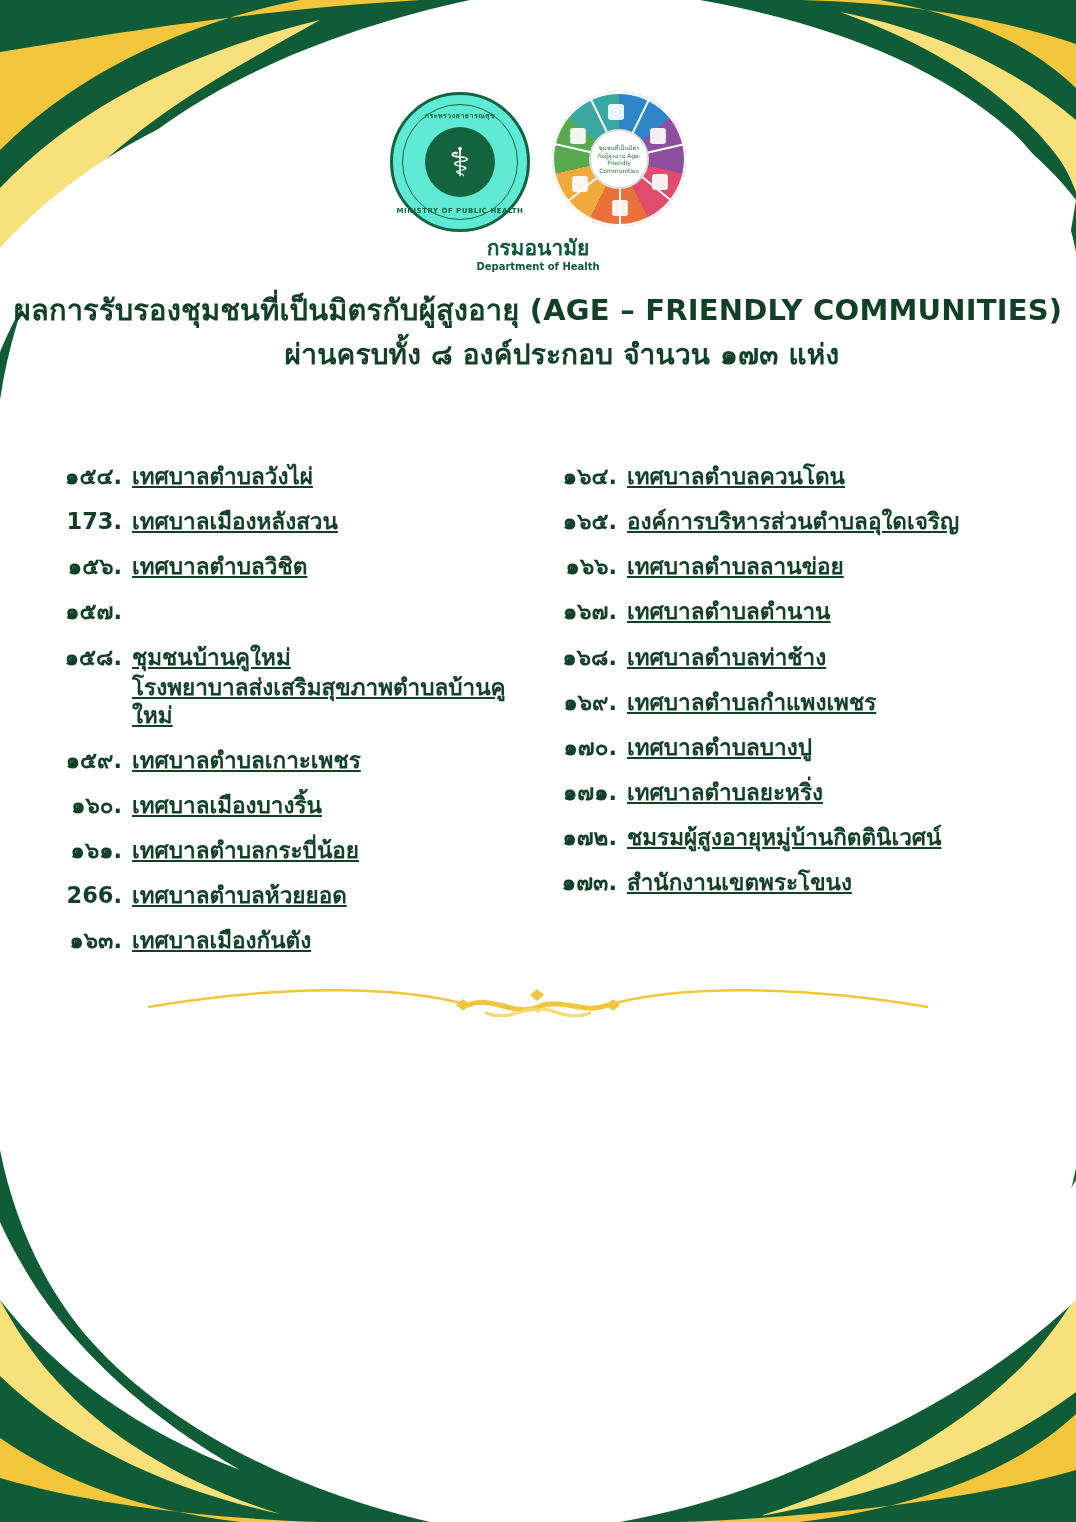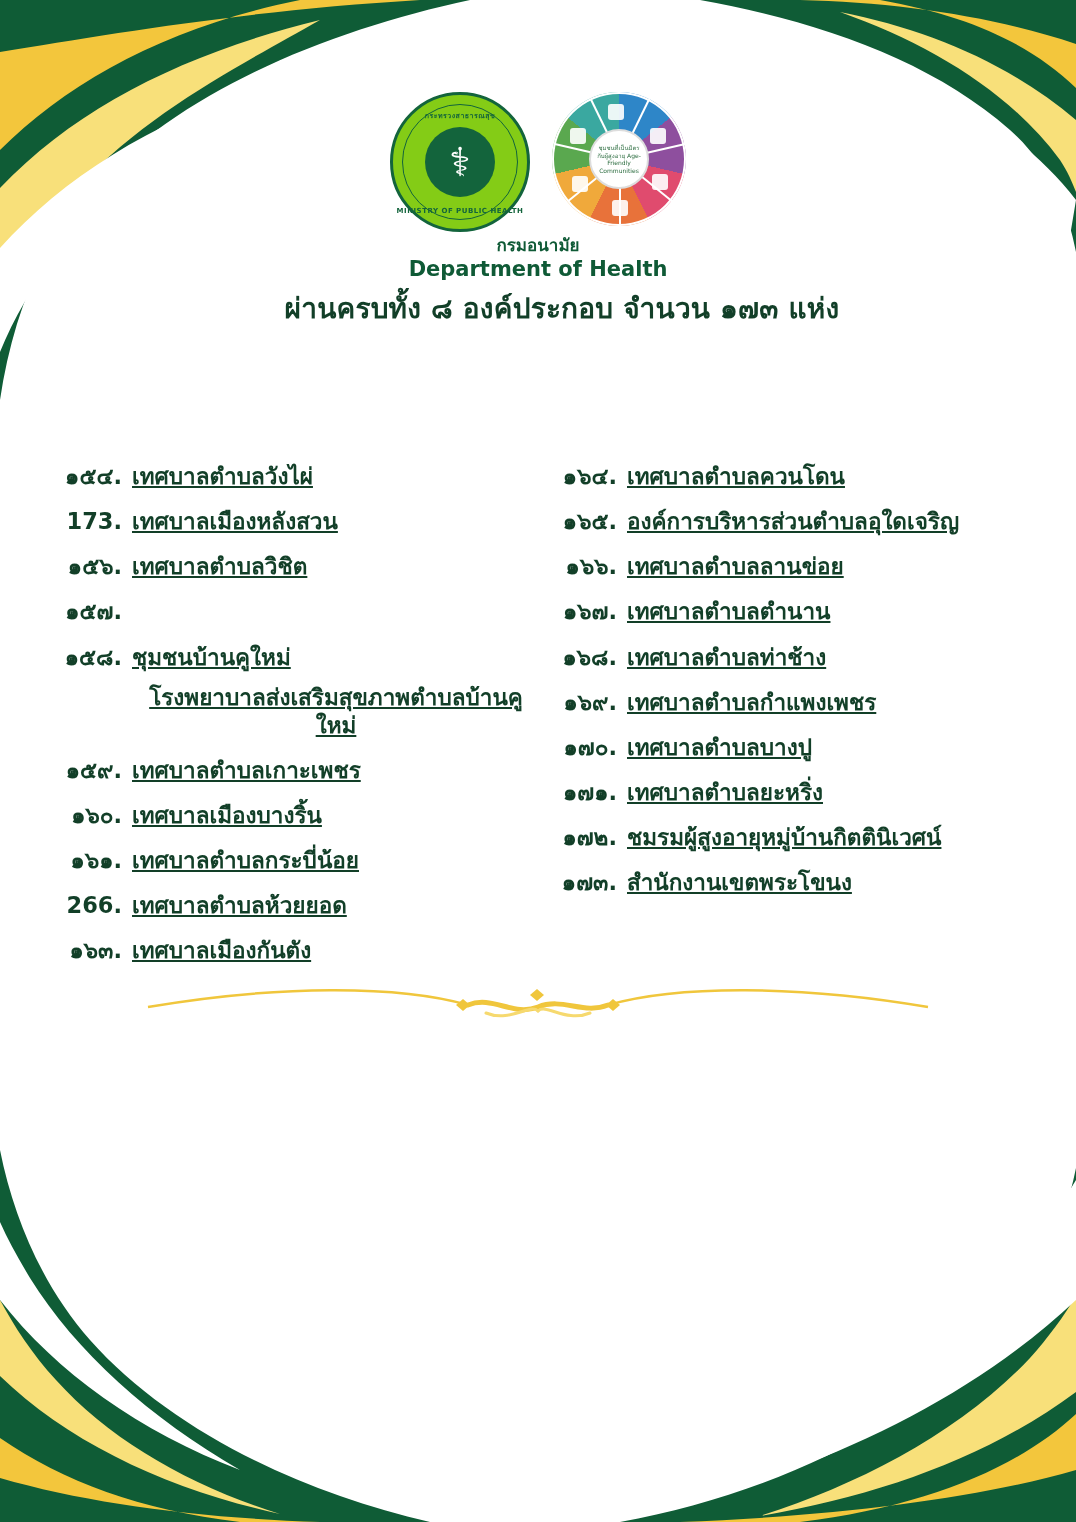--- a/index.html
+++ b/index.html
@@ -42,21 +42,21 @@
     justify-content: center;
     align-items: flex-start;
     gap: 22px;
   }
 
   .moph-logo {
     width: 134px;
     height: 134px;
     border-radius: 50%;
     border: 3px solid #13643c;
-    background: #84cc16;
+    background: #5eead4;
     position: relative;
     display: flex;
     align-items: center;
     justify-content: center;
   }
   .moph-logo .inner-ring {
     position: absolute;
     inset: 9px;
     border-radius: 50%;
     border: 1.5px solid #13643c;
@@ -142,26 +142,26 @@
 
   .dept-name {
     position: absolute;
     top: 235px;
     width: 1076px;
     text-align: center;
     color: #0f5a36;
     font-weight: bold;
   }
   .dept-name .th {
-    font-size: 17px;
+    font-size: 21px;
     display: block;
     line-height: 1.25;
   }
   .dept-name .en {
-    font-size: 21px;
+    font-size: 10px;
     display: block;
     line-height: 1.25;
   }
 
   
   .titles {
     position: absolute;
     top: 287px;
     width: 1076px;
     text-align: center;
@@ -207,22 +207,21 @@
     font-weight: 600;
   }
   .entry .name {
     padding-left: 10px;
     font-weight: 600;
     text-decoration: underline;
   }
   .entry .sub {
     display: block;
     font-weight: 600;
-    margin-top: 12px;
-    text-align: center;
+    margin-top: 2px;
   }
 
   
   .ornament {
     position: absolute;
     top: 975px;
     left: 0;
     width: 1076px;
     height: 60px;
     display: flex;
@@ -288,20 +287,21 @@
     </div>
 
   </div>
 
   <div class="dept-name">
     <span class="th">กรมอนามัย</span>
     <span class="en">Department of Health</span>
   </div>
 
   <div class="titles">
+    <div class="title-line l1">ผลการรับรองชุมชนที่เป็นมิตรกับผู้สูงอายุ (AGE – FRIENDLY COMMUNITIES)</div>
     <div class="title-line l3">ผ่านครบทั้ง ๘ องค์ประกอบ จำนวน ๑๗๓ แห่ง</div>
   </div>
 
   <div class="columns">
 
     <div class="col left">
       <div class="entry">
         <span class="num">๑๕๔.</span>
         <span class="name">เทศบาลตำบลวังไผ่</span>
       </div>

